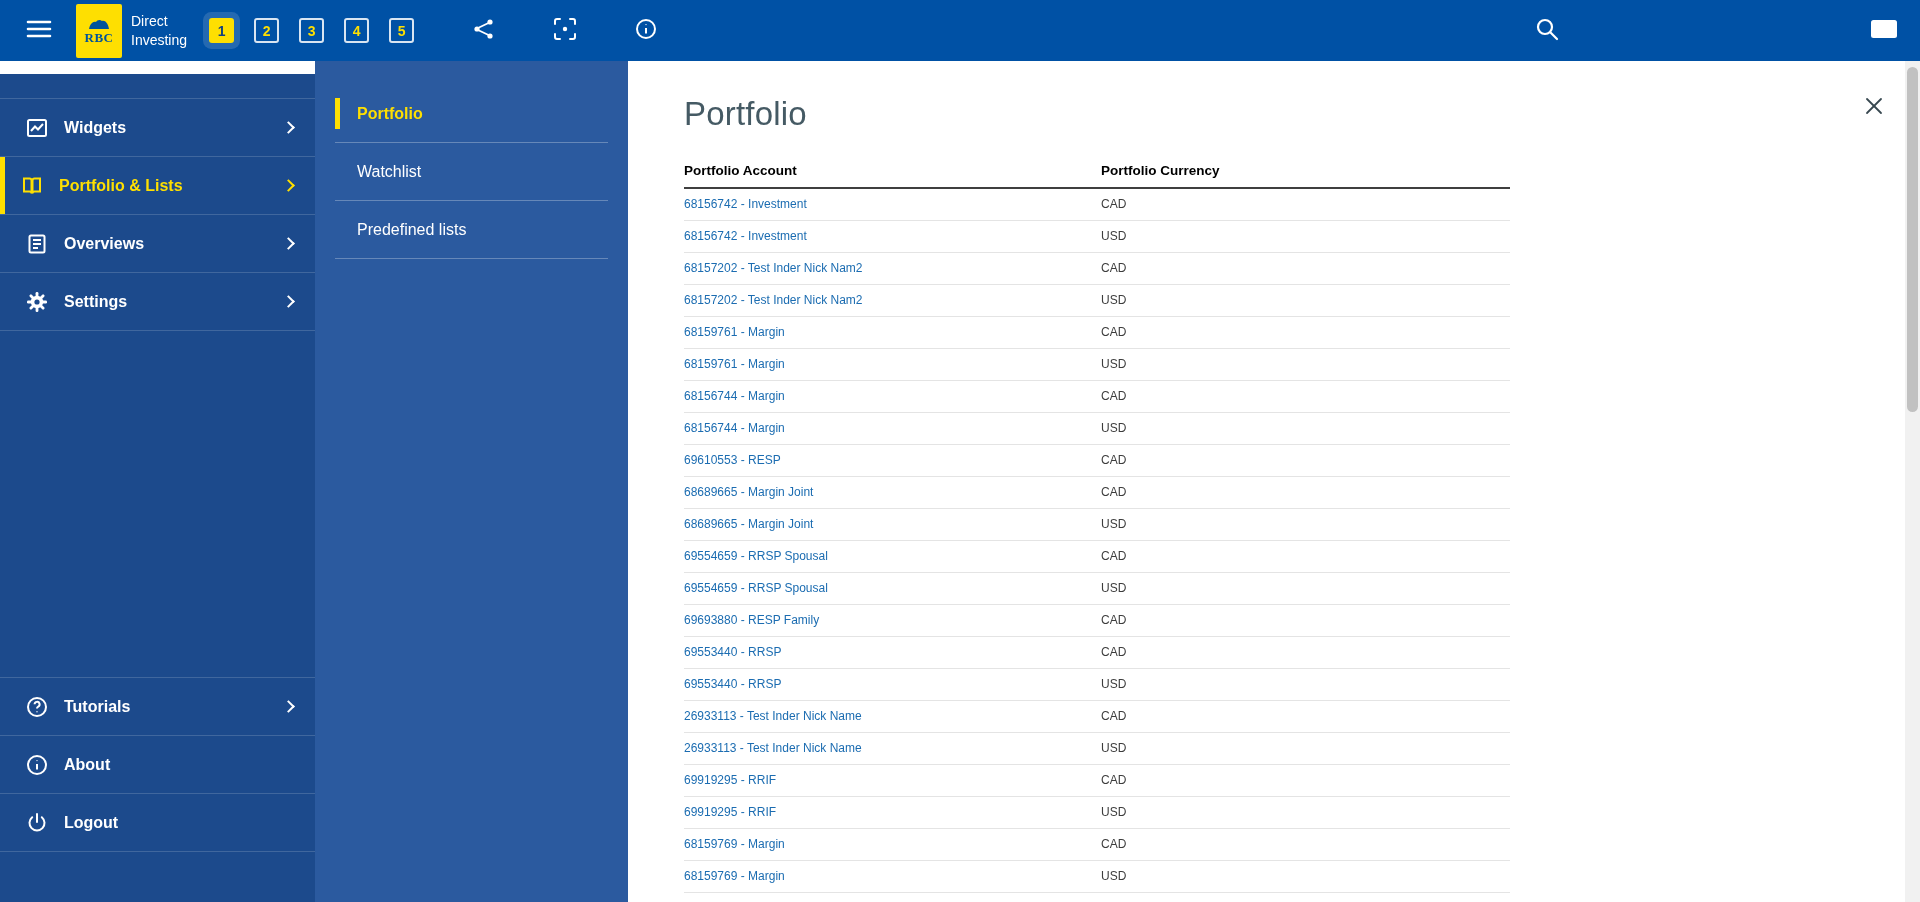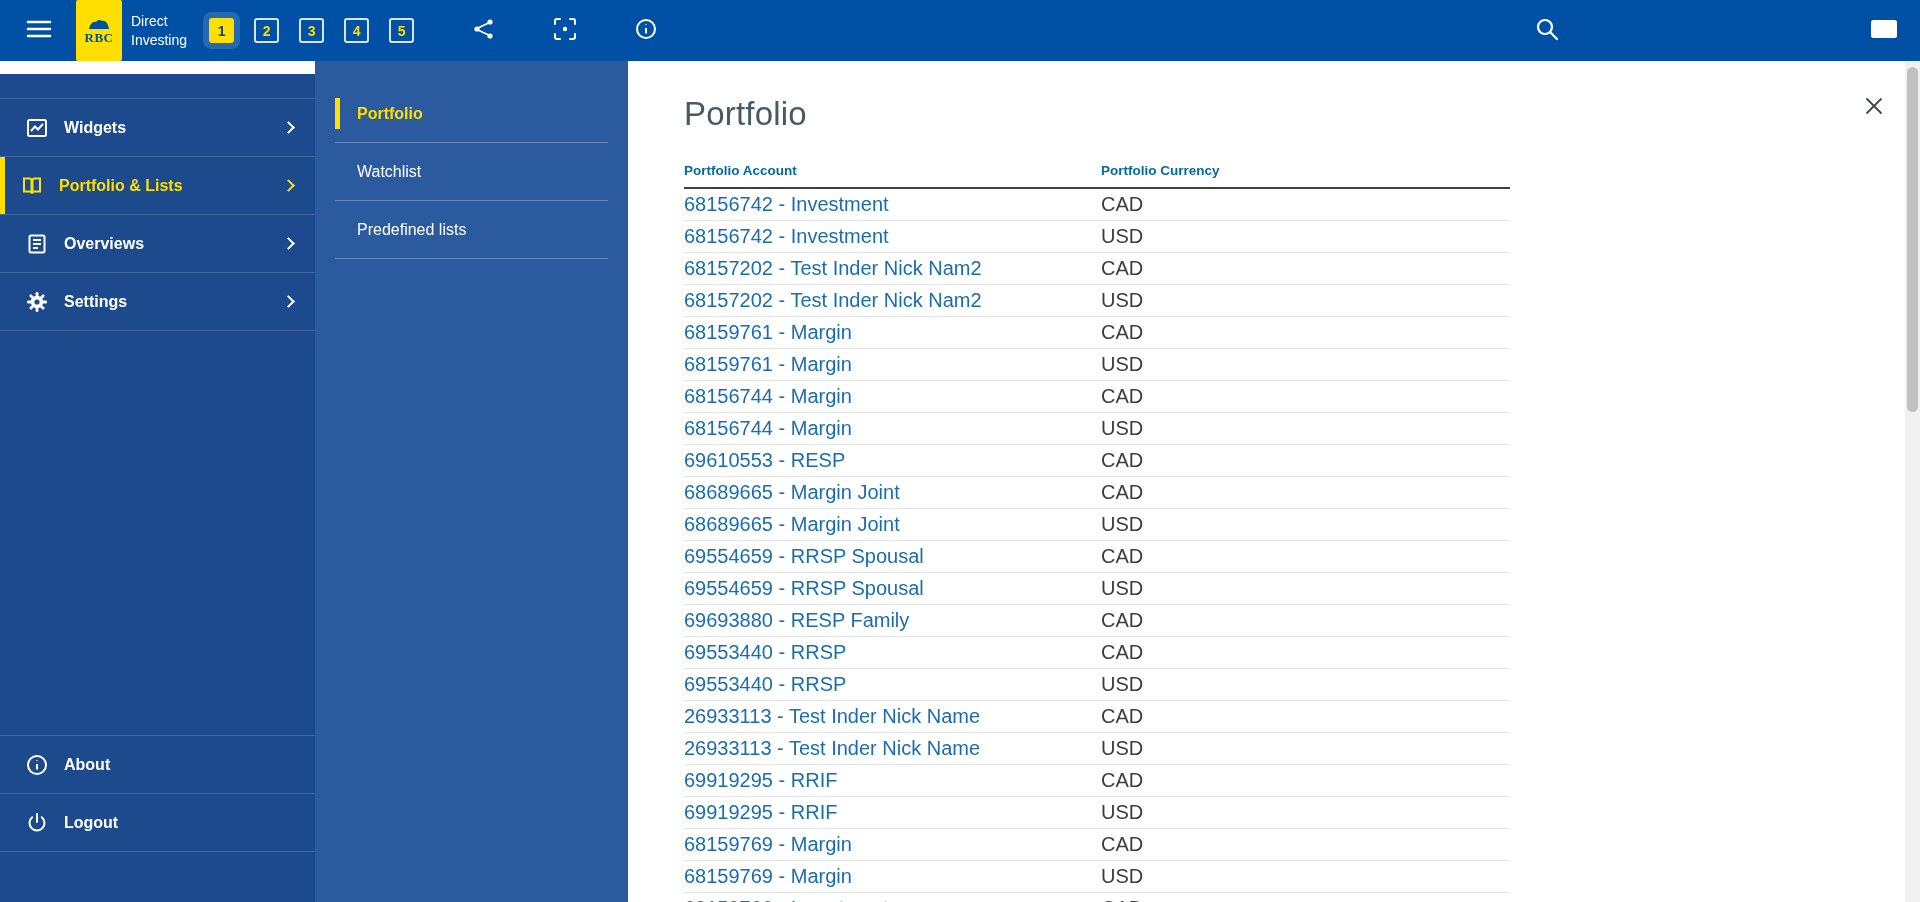--- a/index.html
+++ b/index.html
@@ -11,21 +11,21 @@
   button { font-family:inherit; background:transparent; border:none; padding:0; cursor:pointer; }
 
   
   .topbar {
     position:absolute; top:0; left:0; right:0; height:61px;
     background:#0051a5; display:flex; align-items:center; z-index:30;
   }
   .menu-btn { margin-left:26px; display:flex; align-items:center; }
   .logo { display:flex; align-items:center; margin-left:24px; }
   .logo-box {
-    width:46px; height:61px; background:#fedf01; border-radius:2px;
+    width:46px; height:54px; background:#fedf01; border-radius:2px;
     display:flex; flex-direction:column; align-items:center; justify-content:center; gap:1px;
   }
   .logo-brand {
     font-family:"Liberation Serif", serif; font-weight:700; font-size:13px;
     color:#00539b; letter-spacing:.5px; line-height:1;
   }
   .logo-text { margin-left:9px; color:#fff; font-size:14px; line-height:1.3; }
   .tabs { display:flex; gap:20px; margin-left:22px; align-items:center; }
   .tab {
     width:25px; height:25px; border:2px solid rgba(255,255,255,.85); border-radius:3px;
@@ -80,26 +80,26 @@
 
   
   .main { position:absolute; top:61px; left:628px; right:0; bottom:0; background:#fff; overflow:hidden; }
   .page-title {
     margin:34px 0 0 56px; font-size:33px; font-weight:400; color:#455a64; letter-spacing:.2px;
   }
   .close-btn { position:absolute; top:35px; right:36px; display:flex; }
 
   .ptable { border-collapse:collapse; margin:30px 0 0 56px; width:826px; table-layout:fixed; }
   .ptable th {
-    text-align:left; font-size:13.5px; font-weight:700; color:#0369a1;
+    text-align:left; font-size:13.5px; font-weight:700; color:#000000;
     padding:0 0 9px 0; border-bottom:2px solid #3f3f3f;
   }
   .ptable th:first-child { width:417px; }
   .ptable td {
-    height:32px; padding:0; border-bottom:1px solid #e4e4e4; font-size:20px; vertical-align:middle;
+    height:32px; padding:0; border-bottom:1px solid #e4e4e4; font-size:12px; vertical-align:middle;
   }
   .acct-link { color:#1b6cb1; text-decoration:none; cursor:pointer; }
   .currency-cell { color:#3d3d3d; }
 
   
   .scrollbar { position:absolute; top:61px; right:0; width:15px; bottom:0; background:#f1f1f1; z-index:40; }
   .scroll-thumb { position:absolute; top:6px; left:2px; width:11px; height:345px; background:#c1c1c1; border-radius:6px; }
 </style>
 </head>
 <body>
@@ -235,20 +235,31 @@
       <span class="lbl">Settings</span>
       <span class="chev"></span>
     </div>
   </div>
 
   <div class="side-bottom">
     <div class="side-item">
       <span class="s-icon">
         <svg width="24" height="24" viewBox="0 0 24 24" fill="none" stroke="currentColor" stroke-width="2">
             <circle cx="12" cy="12" r="9"></circle>
+            <path d="M9.6 9.3 a2.5 2.5 0 1 1 3.6 2.3 c-.8.4-1.2 1-1.2 1.9"></path>
+            <circle cx="12" cy="16.8" r="0.7" fill="currentColor" stroke="none"></circle>
+          </svg>
+      </span>
+      <span class="lbl">Tutorials</span>
+      <span class="chev"></span>
+    </div>
+    <div class="side-item">
+      <span class="s-icon">
+        <svg width="24" height="24" viewBox="0 0 24 24" fill="none" stroke="currentColor" stroke-width="2">
+            <circle cx="12" cy="12" r="9"></circle>
             <line x1="12" y1="11" x2="12" y2="16.5"></line>
             <circle cx="12" cy="7.6" r="0.7" fill="currentColor" stroke="none"></circle>
           </svg>
       </span>
       <span class="lbl">About</span>
     </div>
     <div class="side-item">
       <span class="s-icon">
         <svg width="24" height="24" viewBox="0 0 24 24" fill="none" stroke="currentColor" stroke-width="2" stroke-linecap="round">
             <path d="M12 3 v8"></path>

